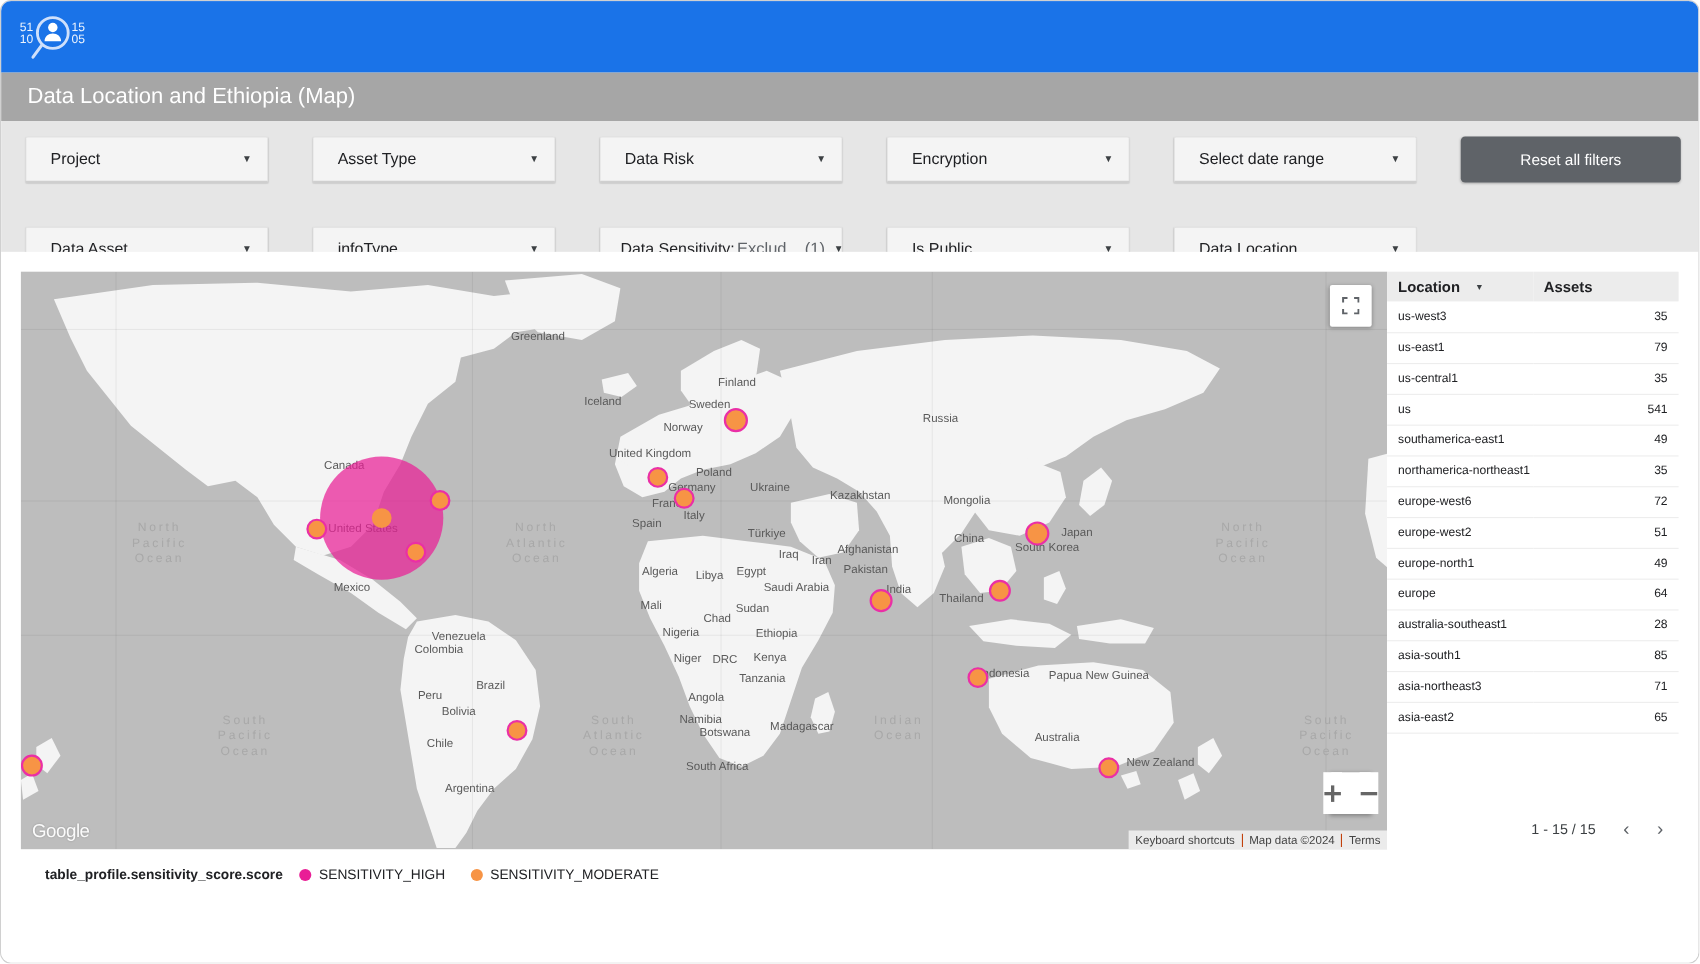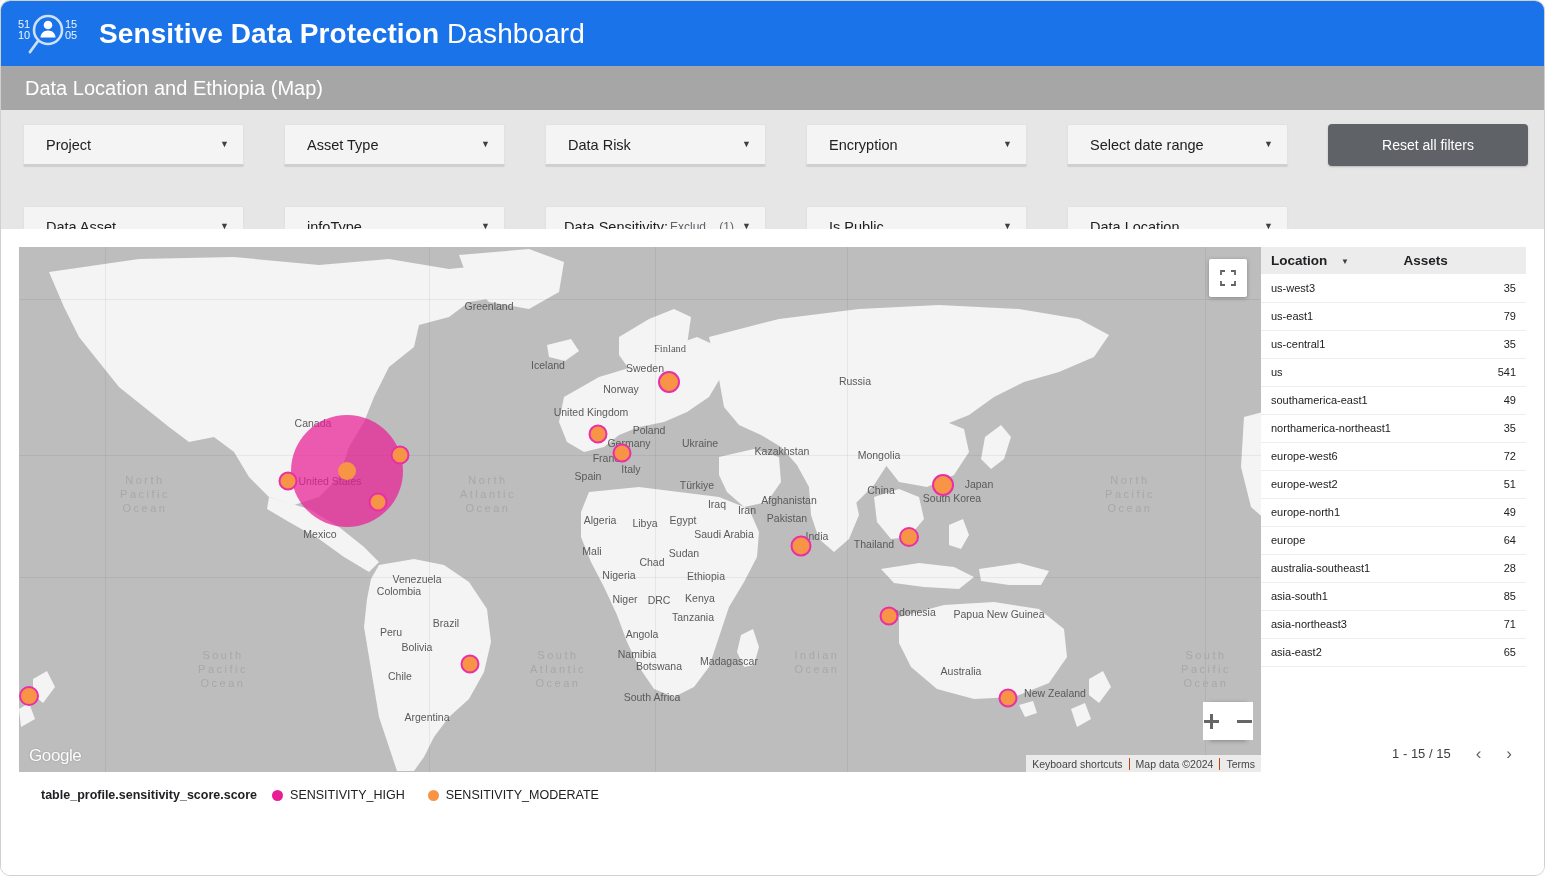--- a/index.html
+++ b/index.html
@@ -74,21 +74,21 @@
     display: flex; align-items: center;
     padding: 0 14px 0 22px;
     font-size: 14.5px;
     color: #202124;
     cursor: pointer;
     box-shadow: 0 1px 1px rgba(0,0,0,.10);
     white-space: nowrap;
     overflow: hidden;
   }
   .filter .flabel { flex: 0 0 auto; }
-  .filter .fvalue { font-size: 12px; color: #5f6368; margin-left: 2px; }
+  .filter .fvalue { font-size: 15px; color: #5f6368; margin-left: 2px; }
   .filter .caret {
     margin-left: auto;
     color: #3c4043;
     font-size: 9px;
     line-height: 1;
     padding-left: 8px;
   }
   .reset-btn {
     grid-column: 6; grid-row: 1;
     height: 42px;
@@ -268,24 +268,20 @@
         <text x="3" y="20" font-family="Liberation Sans, sans-serif" font-size="11" fill="#ffffff" opacity=".92">51</text>
         <text x="3" y="31" font-family="Liberation Sans, sans-serif" font-size="11" fill="#ffffff" opacity=".92">10</text>
         <text x="50" y="20" font-family="Liberation Sans, sans-serif" font-size="11" fill="#ffffff" opacity=".92">15</text>
         <text x="50" y="31" font-family="Liberation Sans, sans-serif" font-size="11" fill="#ffffff" opacity=".92">05</text>
         <circle cx="33" cy="22" r="14" fill="none" stroke="#cfe0fb" stroke-width="2.6"></circle>
         <line x1="23" y1="33" x2="15" y2="44" stroke="#cfe0fb" stroke-width="2.8" stroke-linecap="round"></line>
         <circle cx="33" cy="17" r="4.3" fill="#ffffff"></circle>
         <path d="M25.5 29.5c0-4.2 3.4-7 7.5-7s7.5 2.8 7.5 7z" fill="#ffffff"></path>
       </svg>
     </span>
-    <div class="header-title">
-      <span class="bold">Sensitive Data Protection</span>
-      <span class="light">Dashboard</span>
-    </div>
   </div>
 
   <div class="subheader">
     <span class="subheader-text">Data Location and Ethiopia (Map)</span>
   </div>
 
   <div class="filterbar">
     <div class="filter-grid">
 
       <div class="filter" style="grid-column:1;grid-row:1">
@@ -400,21 +396,21 @@
         <div class="grid-line gl-h" style="top:330px"></div>
         <div class="grid-line gl-v" style="left:86px"></div>
         <div class="grid-line gl-v" style="left:410px"></div>
         <div class="grid-line gl-v" style="left:636px"></div>
         <div class="grid-line gl-v" style="left:828px"></div>
         <div class="grid-line gl-v" style="left:1186px"></div>
 
         <div id="labels-layer">
             <div class="map-label" style="left: 470px; top: 59px;">Greenland</div>
             <div class="map-label" style="left: 529px; top: 118px;">Iceland</div>
-            <div class="map-label" style="left: 651px; top: 101px; font-family: Liberation Serif, serif;">Finland</div>
+            <div class="map-label" style="left: 651px; top: 101px;">Finland</div>
             <div class="map-label" style="left: 626px; top: 121px;">Sweden</div>
             <div class="map-label" style="left: 602px; top: 142px;">Norway</div>
             <div class="map-label" style="left: 836px; top: 134px;">Russia</div>
             <div class="map-label" style="left: 294px; top: 176px;">Canada</div>
             <div class="map-label" style="left: 572px; top: 165px;">United Kingdom</div>
             <div class="map-label" style="left: 630px; top: 183px;">Poland</div>
             <div class="map-label" style="left: 681px; top: 196px;">Ukraine</div>
             <div class="map-label" style="left: 763px; top: 204px;">Kazakhstan</div>
             <div class="map-label" style="left: 860px; top: 208px;">Mongolia</div>
             <div class="map-label" style="left: 610px; top: 196px;">Germany</div>

